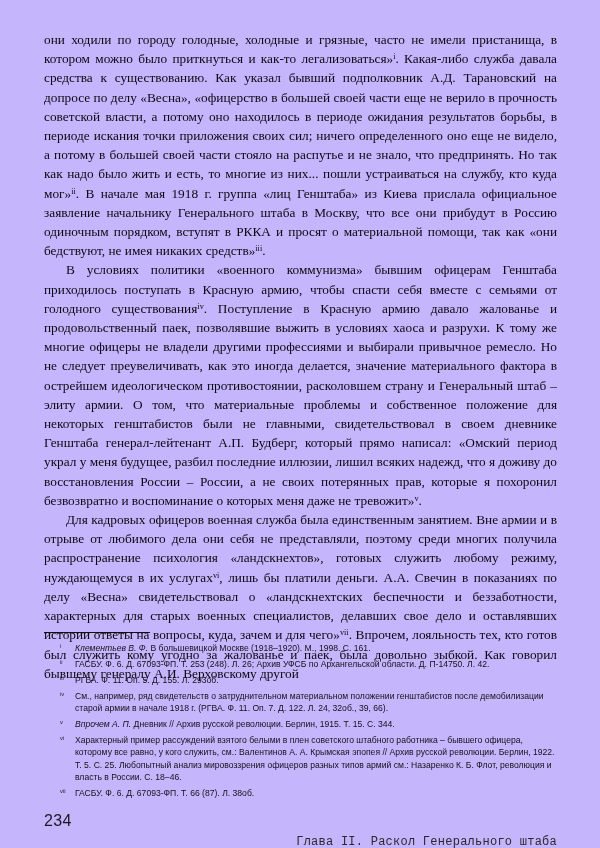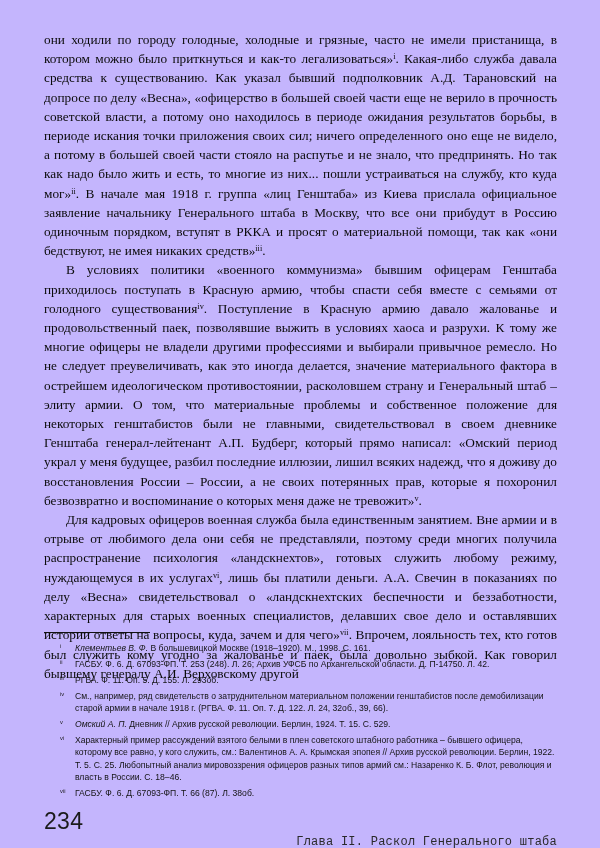--- a/index.html
+++ b/index.html
@@ -98,21 +98,21 @@
     left: 44px;
     right: 43px;
     top: 806px;
     height: 30px;
     display: flex;
     align-items: center;
     justify-content: space-between;
   }
   .page-number {
     font-family: "Liberation Sans", "DejaVu Sans", sans-serif;
-    font-size: 23px;
+    font-size: 16px;
     color: #1b1b1b;
     letter-spacing: 0.3px;
   }
   .running-head {
     font-family: Liberation Mono, monospace;
     font-size: 12px;
     color: #2a2a2a;
     letter-spacing: 0.25px;
     padding-bottom: 2px;
     margin-top: 44px;
@@ -148,21 +148,21 @@
       <li class="fn-item">
         <span class="fn-mark">ii</span><span class="fn-text"><i></i><span>ГАСБУ. Ф. 6. Д. 67093-ФП. Т. 253 (248). Л. 26; Архив УФСБ по Архангельской области. Д. П-14750. Л. 42.</span></span>
       </li>
       <li class="fn-item">
         <span class="fn-mark">iii</span><span class="fn-text"><i></i><span>РГВА. Ф. 11. Оп. 5. Д. 155. Л. 293об.</span></span>
       </li>
       <li class="fn-item">
         <span class="fn-mark">iv</span><span class="fn-text"><i></i><span>См., например, ряд свидетельств о затруднительном материальном положении генштабистов после демобилизации старой армии в начале 1918 г. (РГВА. Ф. 11. Оп. 7. Д. 122. Л. 24, 32об., 39, 66).</span></span>
       </li>
       <li class="fn-item">
-        <span class="fn-mark">v</span><span class="fn-text"><i>Омский А. П.</i><span> Дневник // Архив русской революции. Берлин, 1924. Т. 15. С. 529.</span></span>
+        <span class="fn-mark">v</span><span class="fn-text"><i>Впрочем А. П.</i><span> Дневник // Архив русской революции. Берлин, 1915. Т. 15. С. 344.</span></span>
       </li>
       <li class="fn-item">
         <span class="fn-mark">vi</span><span class="fn-text"><i></i><span>Характерный пример рассуждений взятого белыми в плен советского штабного работника – бывшего офицера, которому все равно, у кого служить, см.: Валентинов А. А. Крымская эпопея // Архив русской революции. Берлин, 1922. Т. 5. С. 25. Любопытный анализ мировоззрения офицеров разных типов армий см.: Назаренко К. Б. Флот, революция и власть в России. С. 18–46.</span></span>
       </li>
       <li class="fn-item">
         <span class="fn-mark">vii</span><span class="fn-text"><i></i><span>ГАСБУ. Ф. 6. Д. 67093-ФП. Т. 66 (87). Л. 38об.</span></span>
       </li>
     </ul>
   </div>
 

